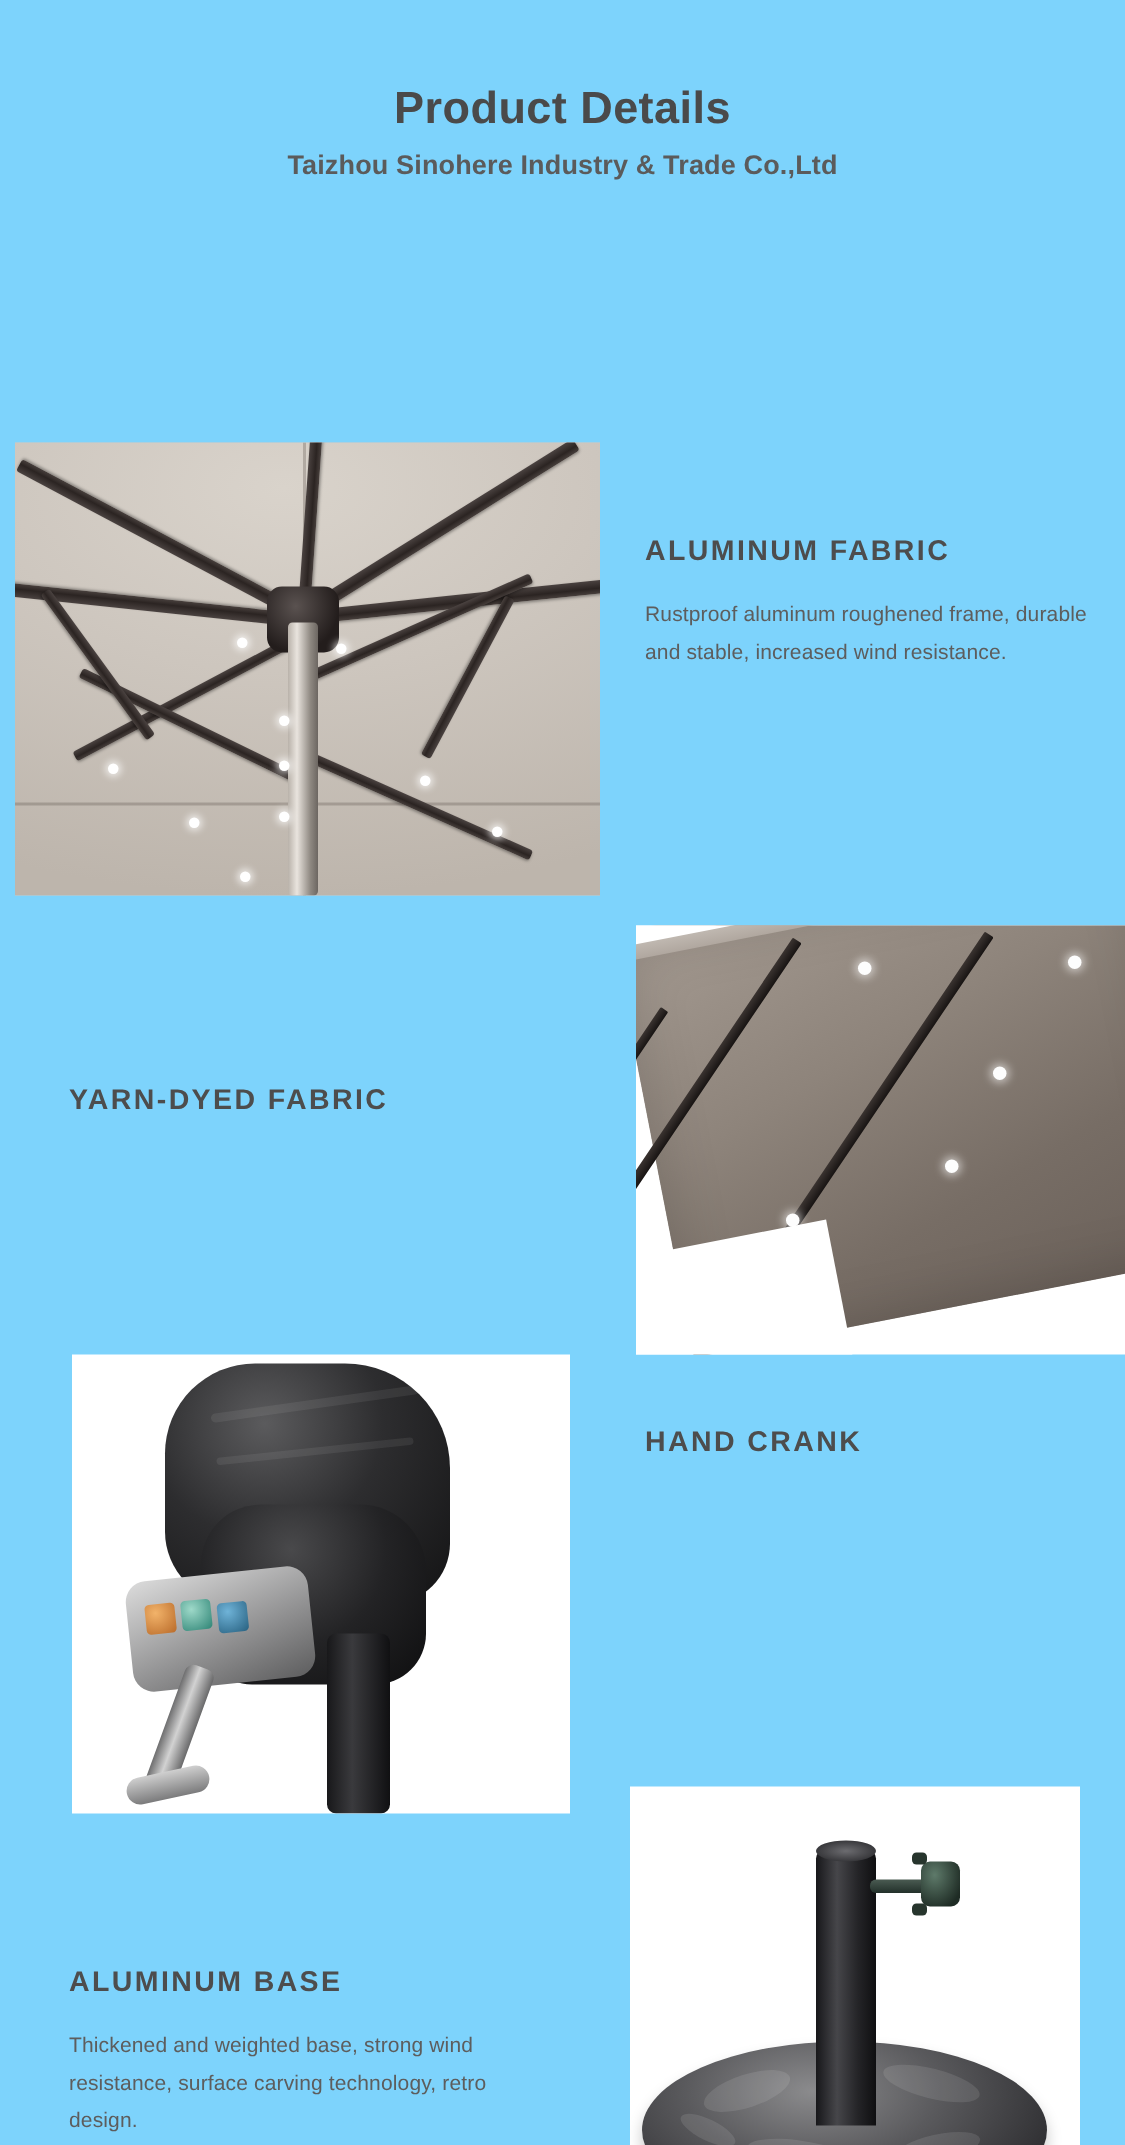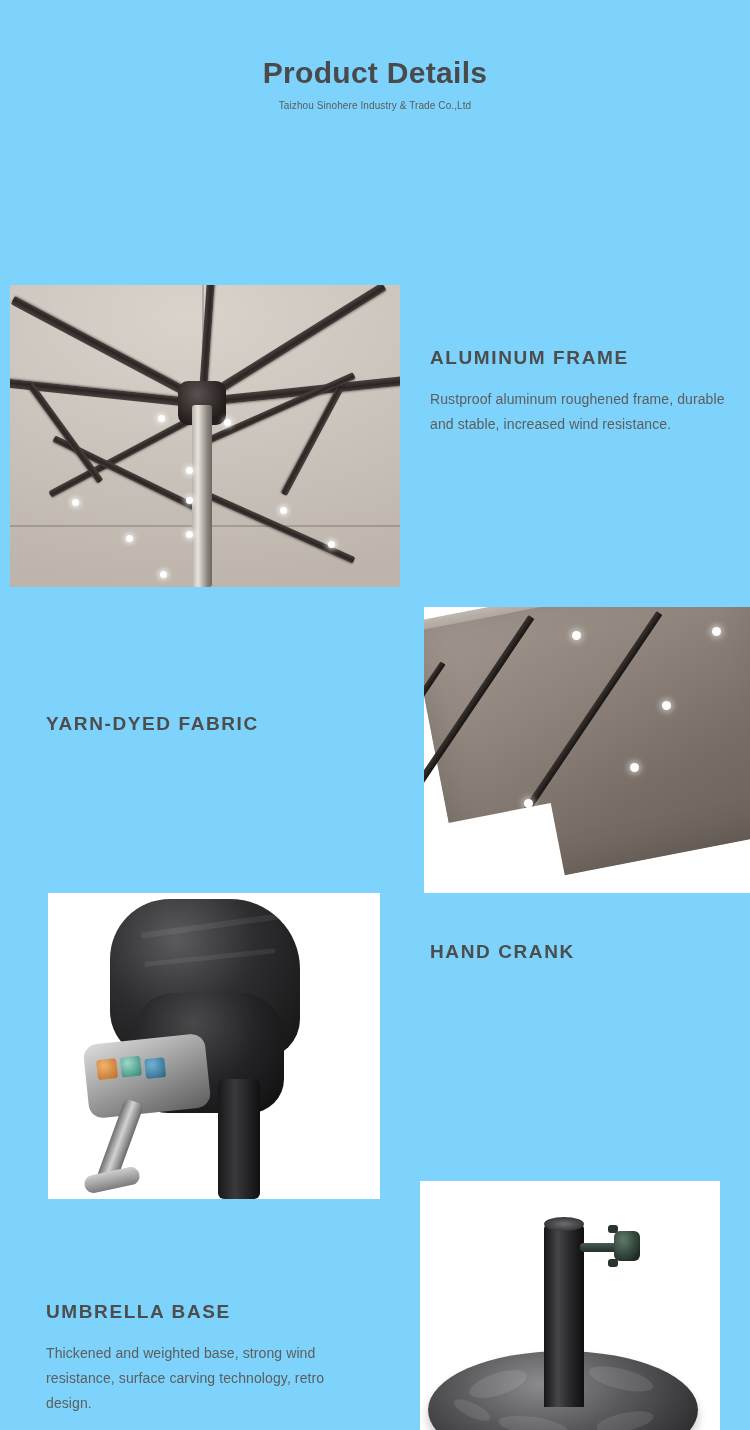--- a/index.html
+++ b/index.html
@@ -23,23 +23,24 @@
     text-align: center;
   }
   .header-title {
     font-size: 30px;
     font-weight: bold;
     color: #4a4a4a;
     letter-spacing: 0.3px;
   }
   .header-sub {
     margin-top: 10px;
-    font-size: 10px;
+    font-size: 18px;
     color: #5b5b5b;
     letter-spacing: 0.1px;
+    font-weight: bold;
   }
 
   
   .section {
     position: absolute;
     width: 750px;
   }
   .photo {
     position: absolute;
     overflow: hidden;
@@ -281,21 +282,21 @@
       <div class="led" style="left:270px;top:222px;"></div>
       <div class="led" style="left:318px;top:256px;"></div>
       <div class="led" style="left:176px;top:182px;"></div>
       <div class="led" style="left:176px;top:212px;"></div>
       <div class="led" style="left:176px;top:246px;"></div>
       <div class="led" style="left:214px;top:134px;"></div>
       <div class="led" style="left:148px;top:130px;"></div>
     </div>
 
     <div class="txt t1">
-      <div class="feat-title">ALUMINUM FRAME</div>
+      <div class="feat-title">ALUMINUM FABRIC</div>
       <div class="feat-body">Rustproof aluminum roughened frame, durable and stable, increased wind resistance.</div>
     </div>
   </div>
 
   <div class="section">
 
     <div class="photo p2">
       <div class="canopy"></div>
       <div class="topedge"></div>
 
@@ -355,18 +356,18 @@
       </div>
       <div class="tube"></div>
       <div class="tube-top"></div>
       <div class="knob-shaft"></div>
       <div class="knob"></div>
       <div class="knob-wing" style="left:188px;top:44px;width:10px;height:8px;"></div>
       <div class="knob-wing" style="left:188px;top:78px;width:10px;height:8px;"></div>
     </div>
 
     <div class="txt t4">
-      <div class="feat-title">UMBRELLA BASE</div>
+      <div class="feat-title">ALUMINUM BASE</div>
       <div class="feat-body">Thickened and weighted base, strong wind resistance, surface carving technology, retro design.</div>
     </div>
   </div>
 
 </div>
 
 </body></html>

